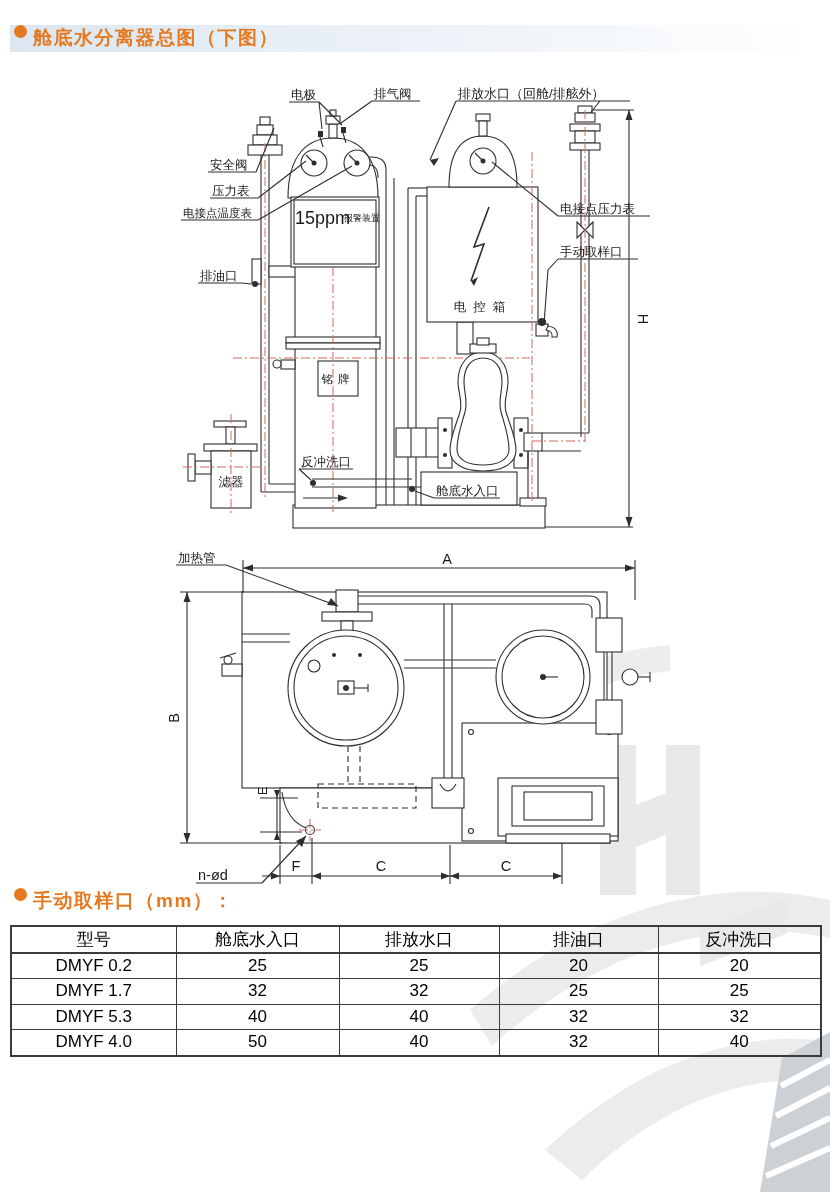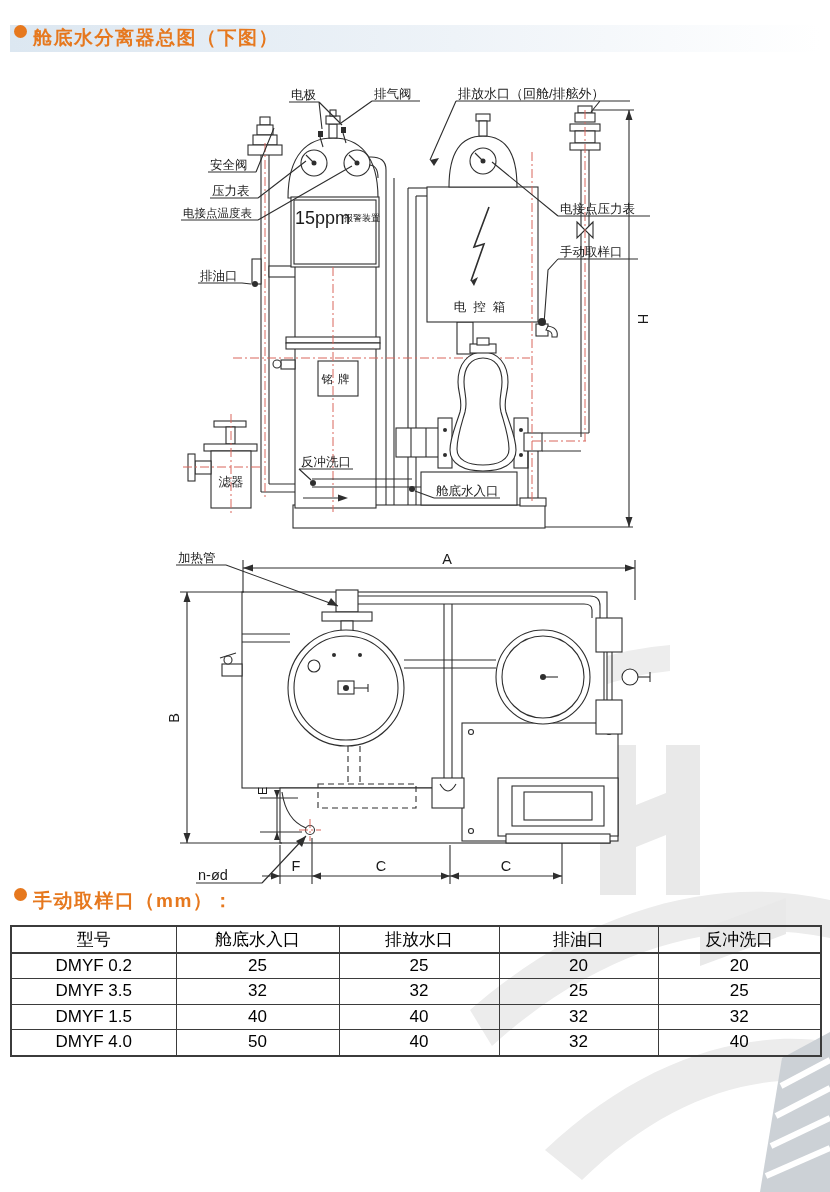--- a/index.html
+++ b/index.html
@@ -398,28 +398,28 @@
       </thead>
       <tbody>
         <tr>
           <td>DMYF 0.2</td>
           <td>25</td>
           <td>25</td>
           <td>20</td>
           <td>20</td>
         </tr>
         <tr>
-          <td>DMYF 3.5</td>
+          <td>DMYF 1.7</td>
           <td>32</td>
           <td>32</td>
           <td>25</td>
           <td>25</td>
         </tr>
         <tr>
-          <td>DMYF 1.5</td>
+          <td>DMYF 5.3</td>
           <td>40</td>
           <td>40</td>
           <td>32</td>
           <td>32</td>
         </tr>
         <tr>
           <td>DMYF 4.0</td>
           <td>50</td>
           <td>40</td>
           <td>32</td>

